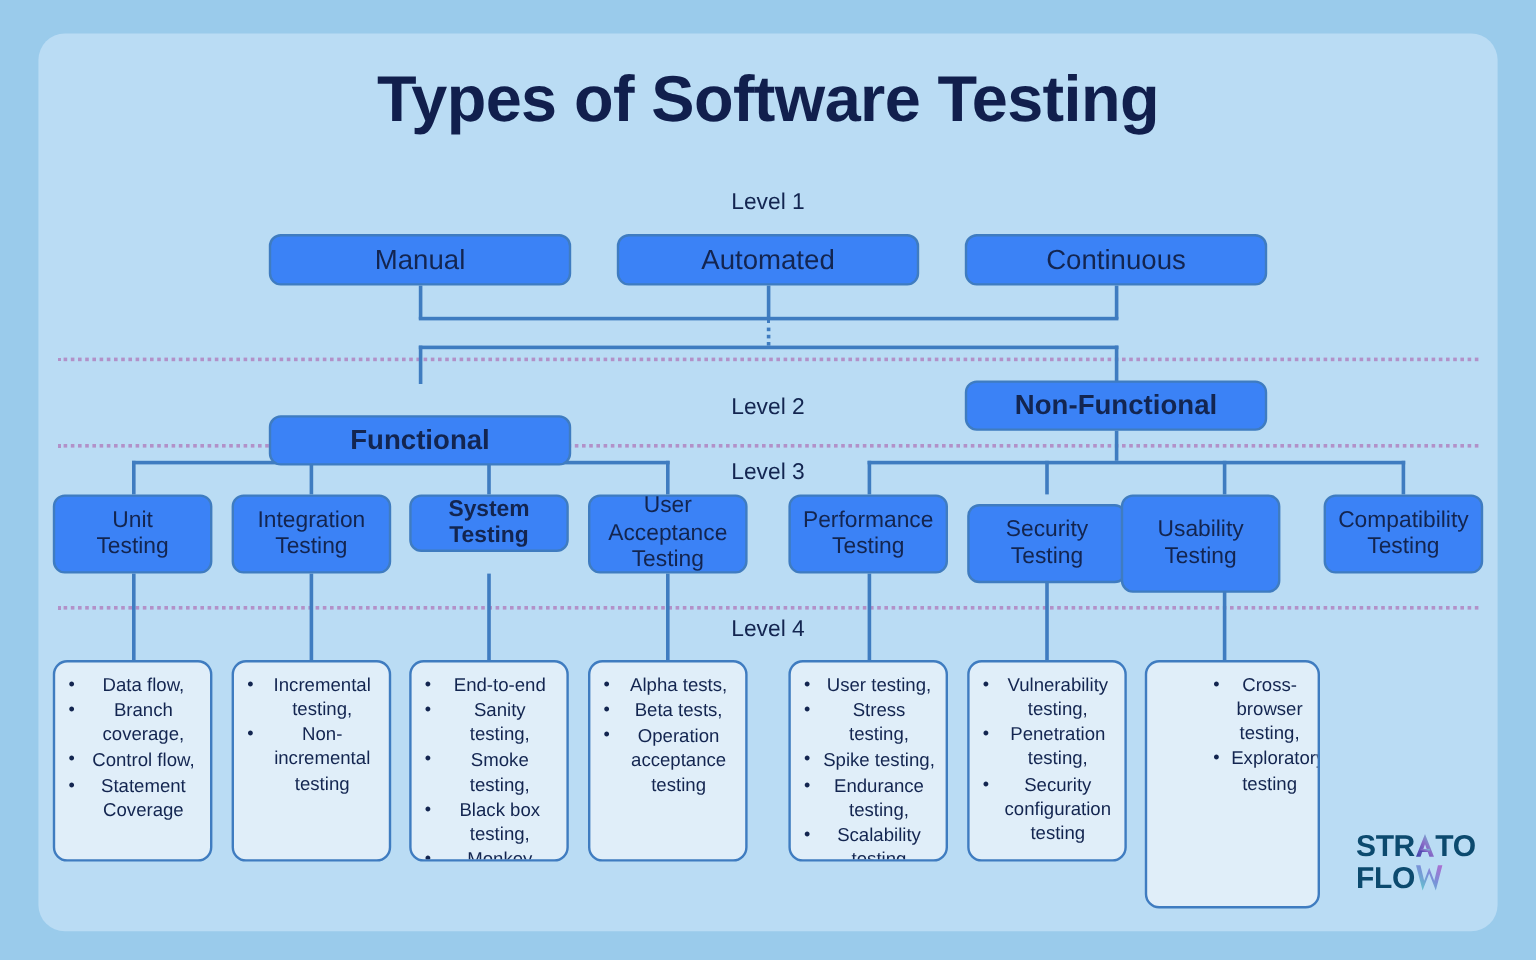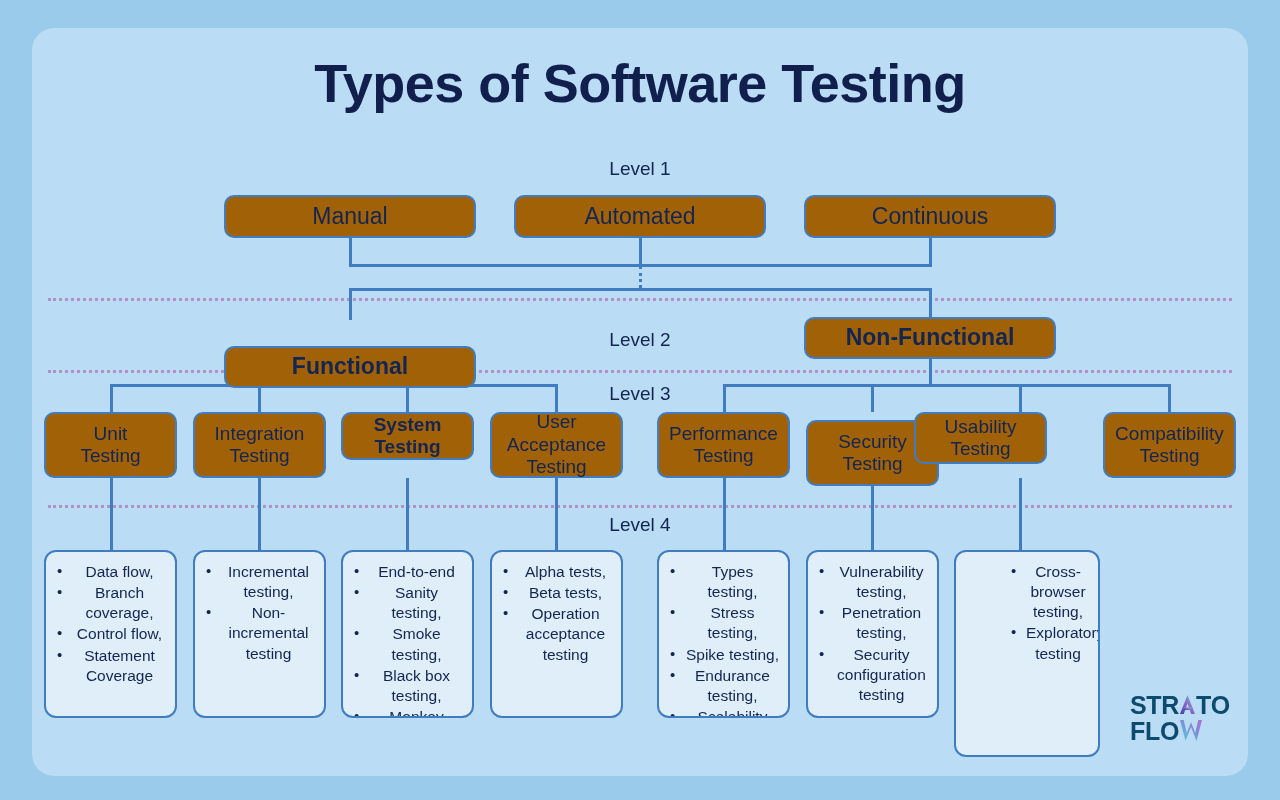--- a/index.html
+++ b/index.html
@@ -83,21 +83,21 @@
   .conn-v-dotted {
     position: absolute;
     width: 0;
     border-left: 3px dotted #3F7CC0;
   }
 
   
   .node {
     position: absolute;
     box-sizing: border-box;
-    background: #a16207;
+    background: #3b82f6;
     border: 2.5px solid #3F7CC0;
     border-radius: 10px;
     color: #132550;
     display: flex;
     align-items: center;
     justify-content: center;
     text-align: center;
     line-height: 1.18;
   }
   .node.l1 { font-size: 23px; }
@@ -219,21 +219,21 @@
 Testing</div>
   <div class="node l3" style="left:341px; top:412px; width:133px; height:48px; white-space:pre-line;font-weight:bold;">System
 Testing</div>
   <div class="node l3" style="left:490px; top:412px; width:133px; height:66px; white-space:pre-line;">User
 Acceptance
 Testing</div>
   <div class="node l3" style="left:657px; top:412px; width:133px; height:66px; white-space:pre-line;">Performance
 Testing</div>
   <div class="node l3" style="left:806px; top:420px; width:133px; height:66px; white-space:pre-line;">Security
 Testing</div>
-  <div class="node l3" style="left:914px; top:412px; width:133px; height:52px; white-space:pre-line;">Usability
+  <div class="node l3" style="left:934px; top:412px; width:133px; height:82px; white-space:pre-line;">Usability
 Testing</div>
   <div class="node l3" style="left:1103px; top:412px; width:133px; height:66px; white-space:pre-line;">Compatibility
 Testing</div>
 
   <div class="leaf" style="left:44px; top:550px; width:133px; height:168px;">
     <ul>
         <li>Data flow,</li>
         <li>Branch coverage,</li>
         <li>Control flow,</li>
         <li>Statement Coverage</li>
@@ -256,21 +256,21 @@
   </div>
   <div class="leaf" style="left:490px; top:550px; width:133px; height:168px;">
     <ul>
         <li>Alpha tests,</li>
         <li>Beta tests,</li>
         <li>Operation acceptance testing</li>
       </ul>
   </div>
   <div class="leaf" style="left:657px; top:550px; width:133px; height:168px;">
     <ul>
-        <li>Types testing,</li>
+        <li>User testing,</li>
         <li>Stress testing,</li>
         <li>Spike testing,</li>
         <li>Endurance testing,</li>
         <li>Scalability testing</li>
       </ul>
   </div>
   <div class="leaf" style="left:806px; top:550px; width:133px; height:168px;">
     <ul>
         <li>Vulnerability testing,</li>
         <li>Penetration testing,</li>

